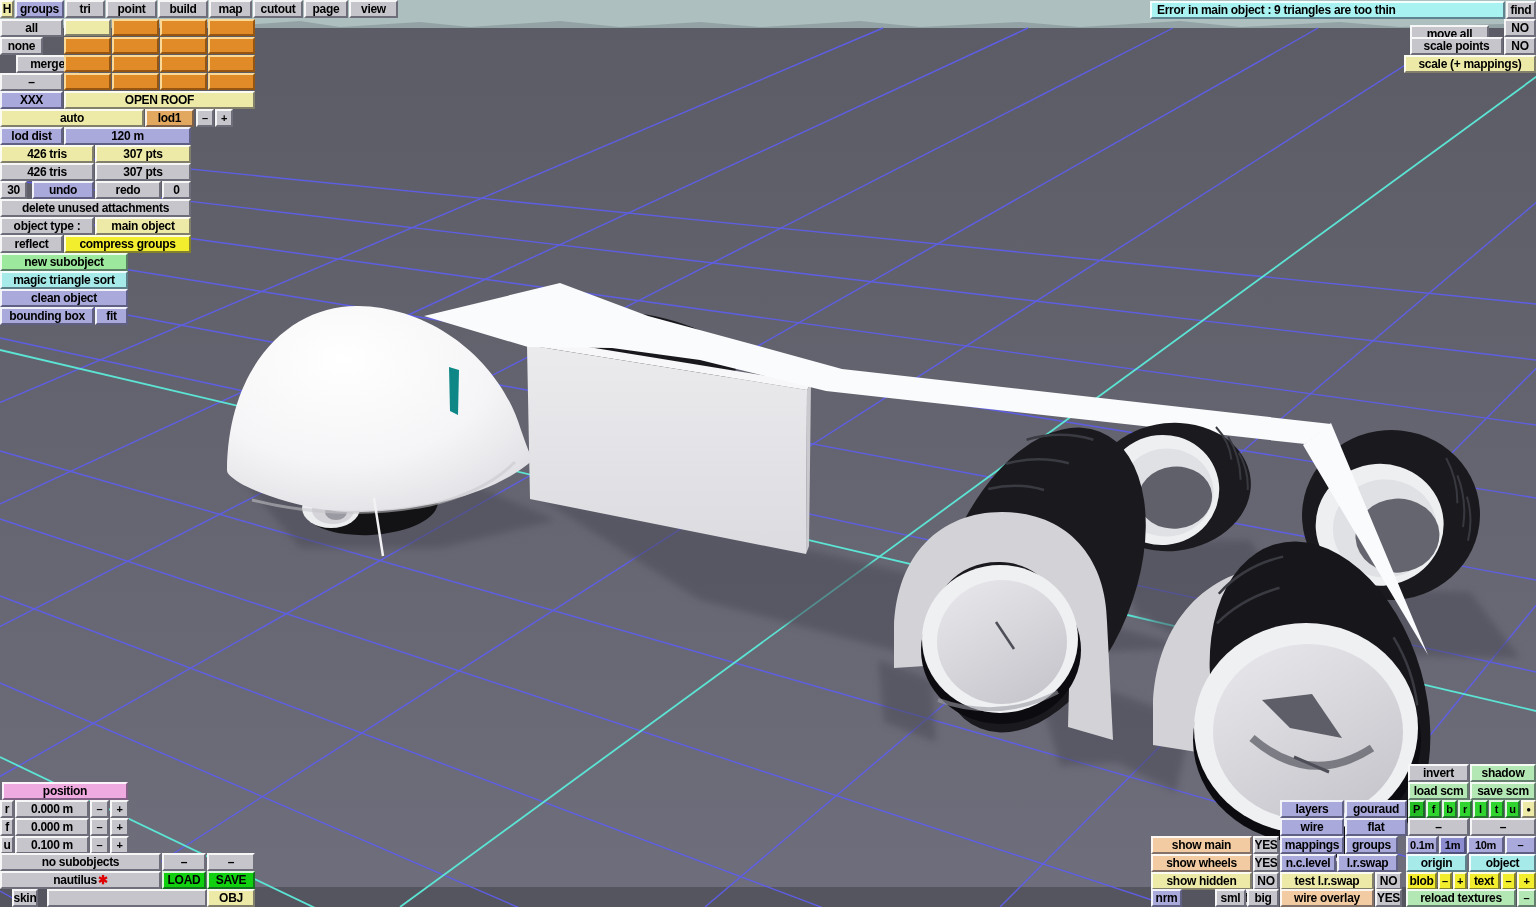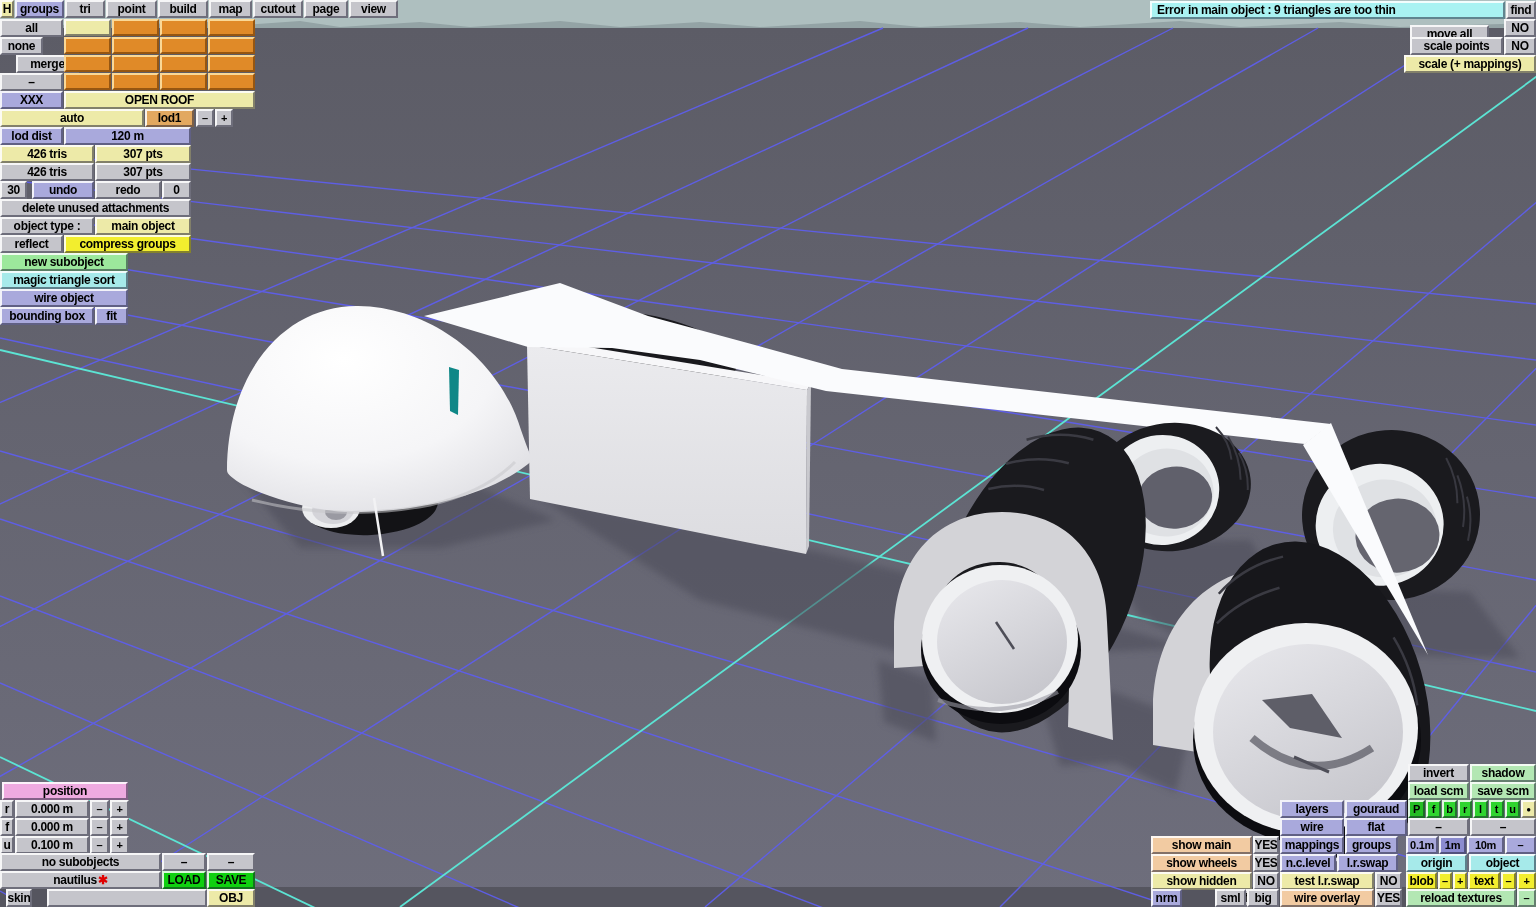--- a/index.html
+++ b/index.html
@@ -250,21 +250,21 @@
   <div class="b" style="left:95px;top:181px;width:66px">redo</div>
   <div class="b" style="left:162px;top:181px;width:29px">0</div>
 
   <div class="b" style="left:0;top:199px;width:191px">delete unused attachments</div>
   <div class="b" style="left:0;top:217px;width:94px">object type :</div>
   <div class="b yp" style="left:95px;top:217px;width:96px">main object</div>
   <div class="b" style="left:0;top:235px;width:63px">reflect</div>
   <div class="b yb" style="left:64px;top:235px;width:127px">compress groups</div>
   <div class="b" style="left:0;top:253px;width:128px;background:#9ce89c">new subobject</div>
   <div class="b cy" style="left:0;top:271px;width:128px">magic triangle sort</div>
-  <div class="b lav" style="left:0;top:289px;width:128px">wire object</div>
+  <div class="b lav" style="left:0;top:289px;width:128px">clean object</div>
   <div class="b lav" style="left:0;top:307px;width:94px">bounding box</div>
   <div class="b lav" style="left:95px;top:307px;width:33px">fit</div>
 </div>
 
 <div>
   <div class="b pk" style="left:2px;top:782px;width:126px">position</div>
 
   <div class="b" style="left:0;top:800px;width:14px">r</div>
   <div class="b" style="left:15px;top:800px;width:74px">0.000 m</div>
   <div class="b s" style="left:90px;top:800px;width:19px">–</div>
@@ -286,21 +286,21 @@
   <div class="b" style="left:162px;top:853px;width:44px">–</div>
   <div class="b" style="left:207px;top:853px;width:48px">–</div>
 
   <div class="b" style="left:0;top:871px;width:161px">
     <span>nautilus</span>
         <span class="red">✱</span>
   </div>
   <div class="b gL" style="left:162px;top:871px;width:44px">LOAD</div>
   <div class="b gL" style="left:207px;top:871px;width:48px">SAVE</div>
 
-  <div class="b" style="left:6px;top:889px;width:26px">skin</div>
+  <div class="b" style="left:12px;top:889px;width:26px">skin</div>
   <div class="b" style="left:47px;top:889px;width:160px"></div>
   <div class="b yp" style="left:207px;top:889px;width:48px">OBJ</div>
 </div>
 
 <div>
   <div class="b" style="left:1408px;top:764px;width:61px">invert</div>
   <div class="b gl" style="left:1470px;top:764px;width:66px">shadow</div>
 
   <div class="b gl" style="left:1408px;top:782px;width:61px">load scm</div>
   <div class="b gl" style="left:1470px;top:782px;width:66px">save scm</div>

